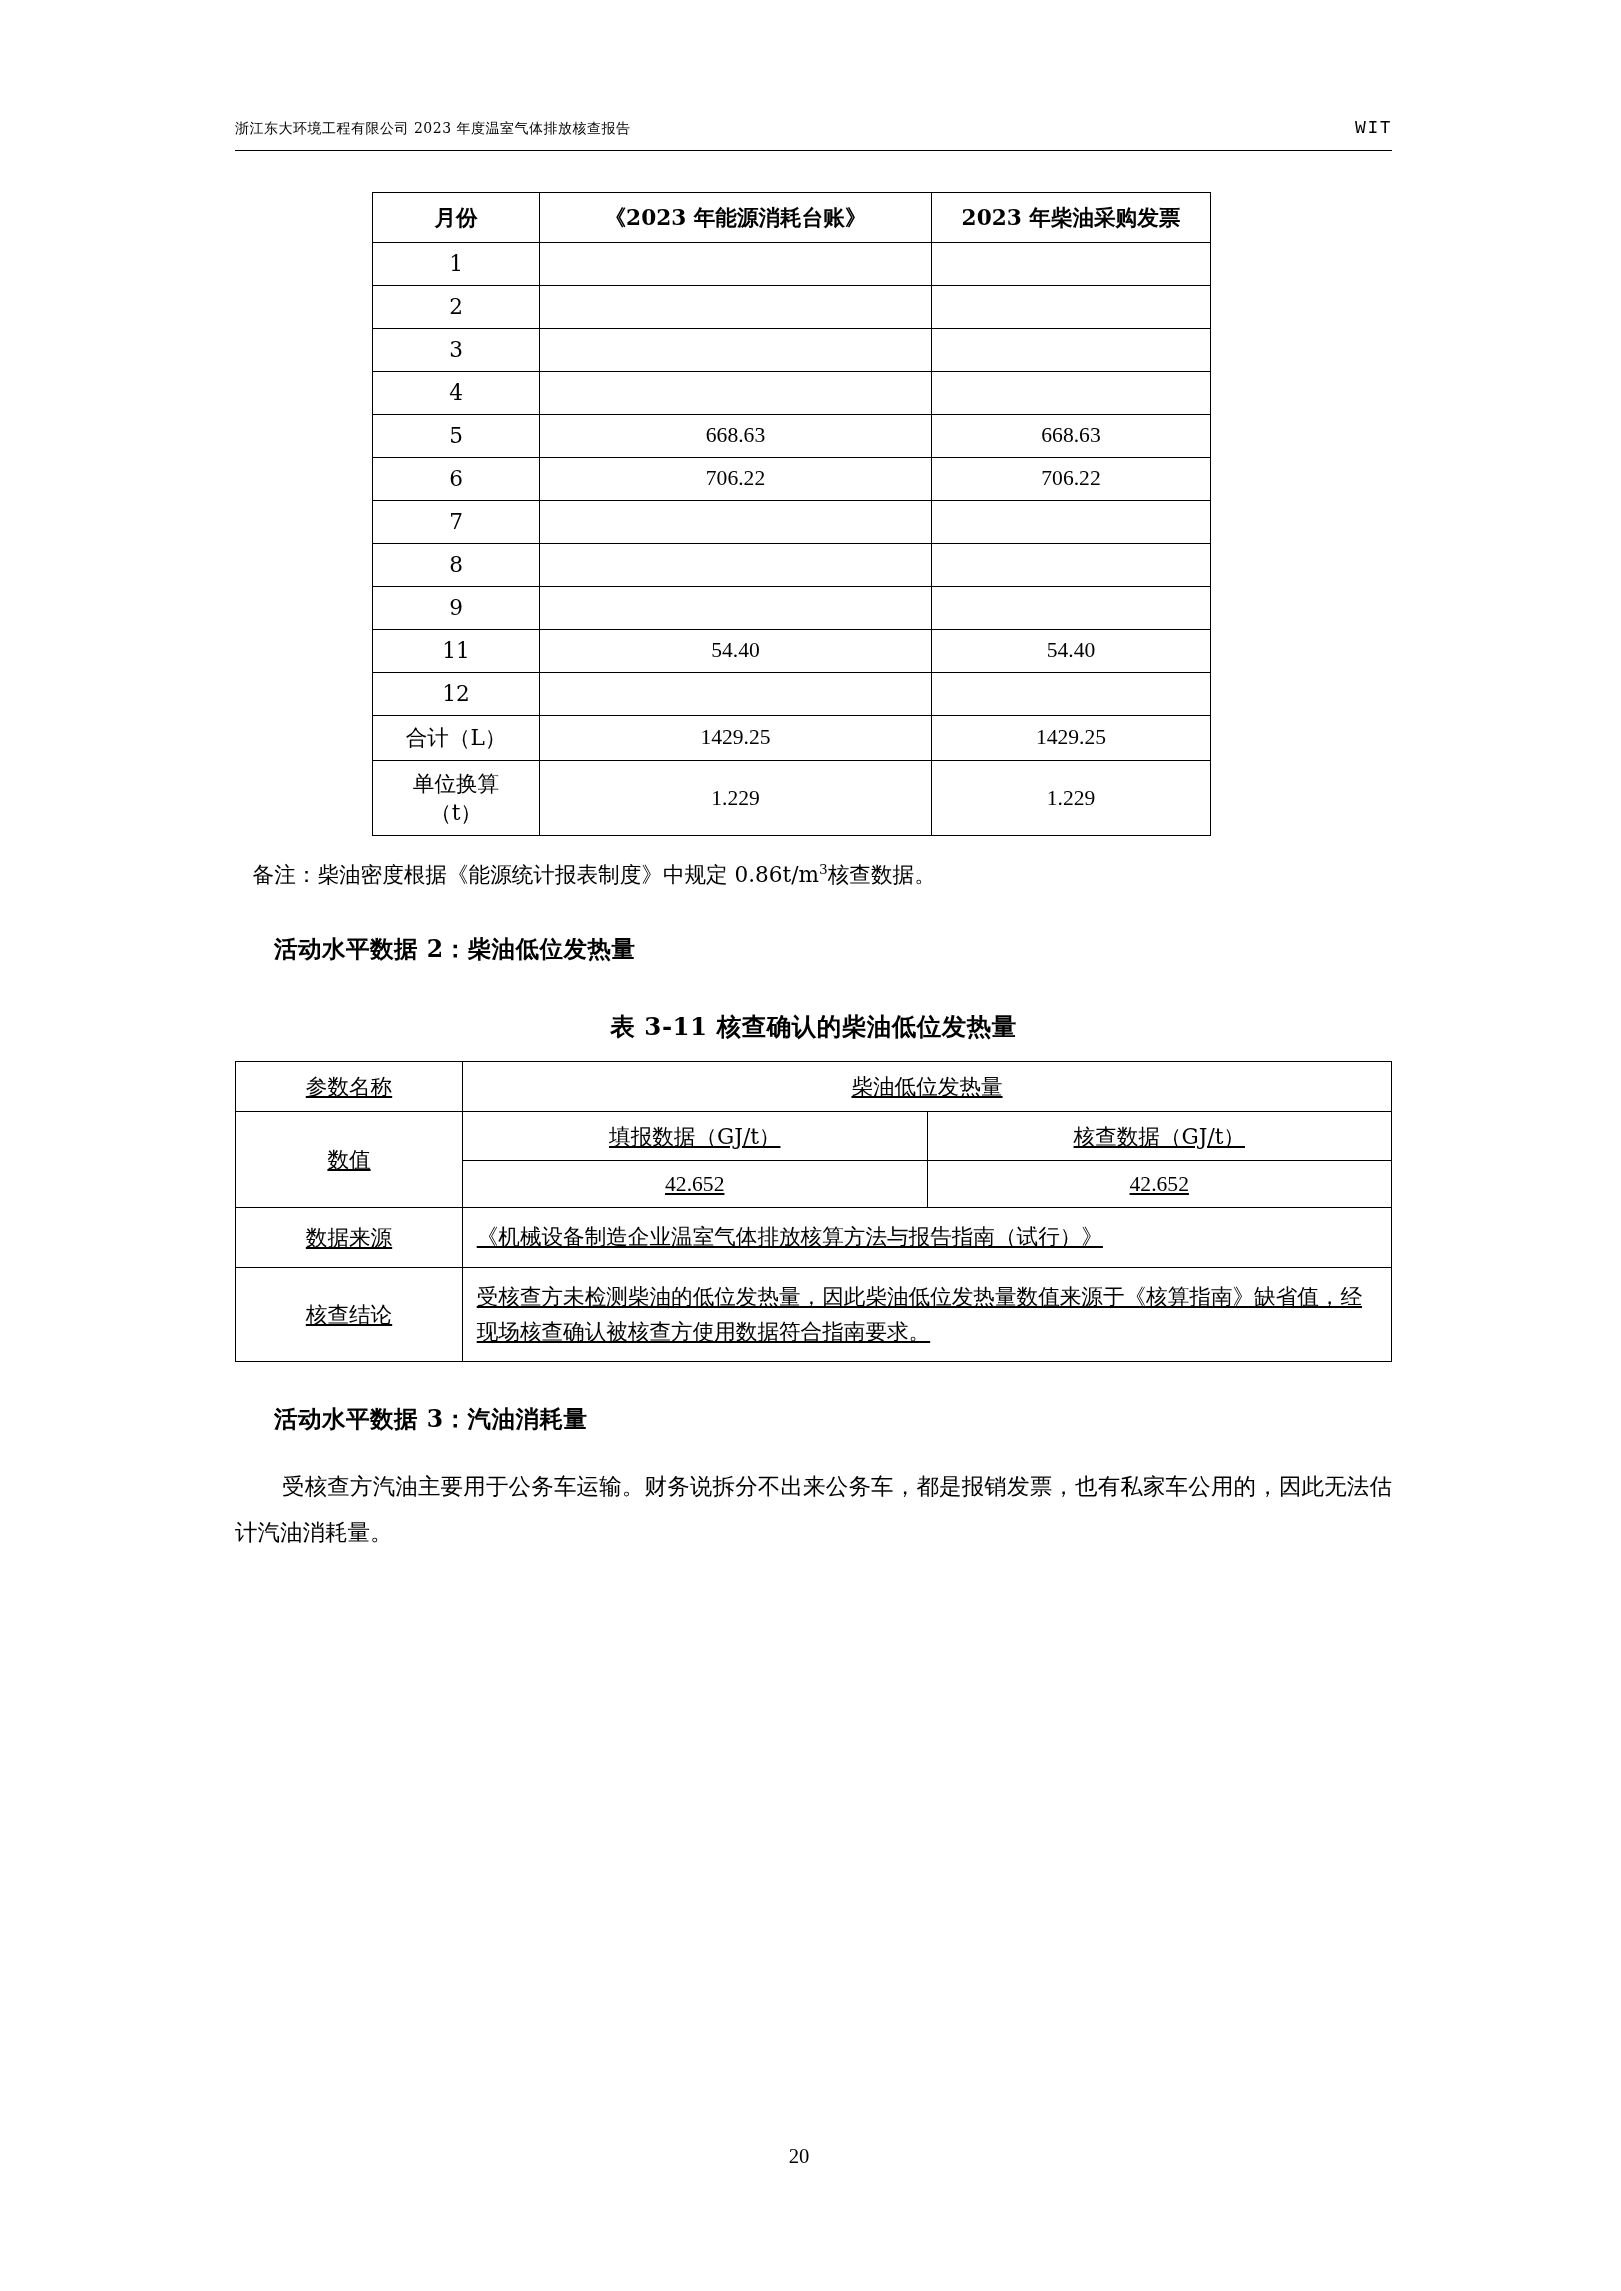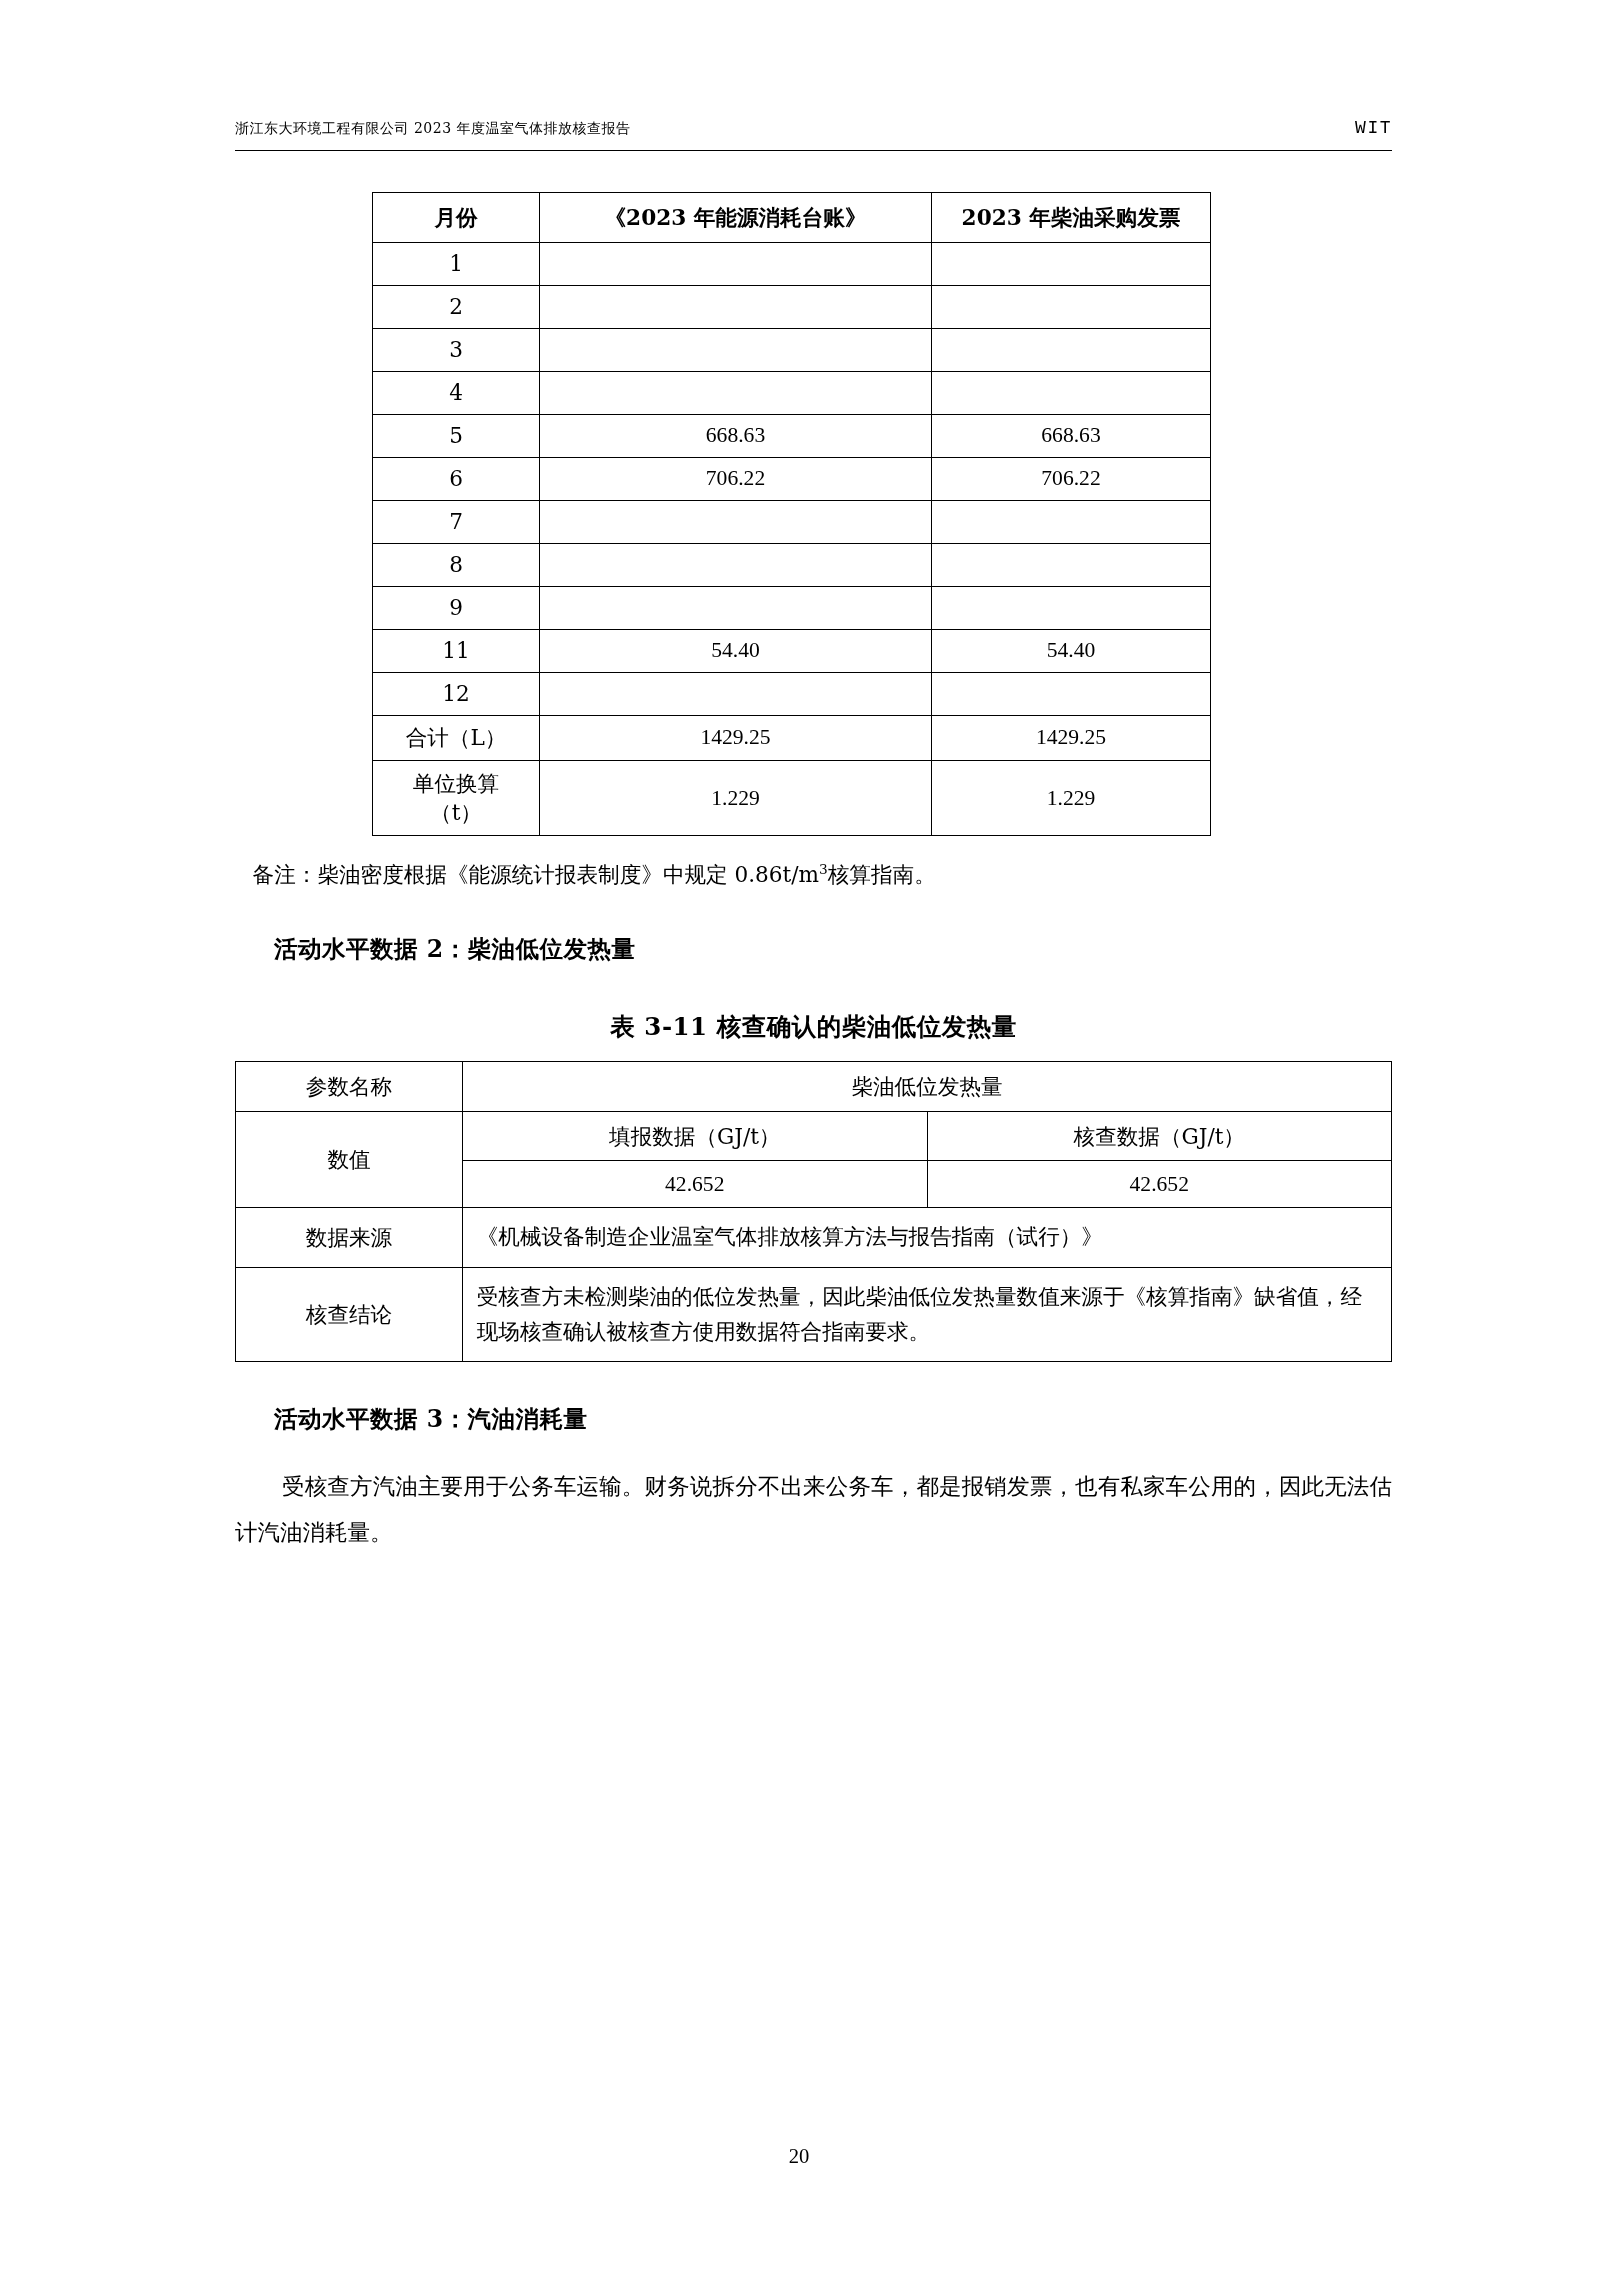--- a/index.html
+++ b/index.html
@@ -119,20 +119,21 @@
     text-align: center;
     margin: 45px 0 18px 0;
     letter-spacing: 0.5px;
   }
 
   
   .tbl-ncv {
     width: 1157px;
     table-layout: fixed;
     margin: 0;
+    text-decoration: underline;
   }
   .tbl-ncv td {
     border: 1.4px solid #000;
     padding: 9.8px 11.8px;
     font-size: 21.6px;
     vertical-align: middle;
     height: 47px;
     box-sizing: border-box;
   }
   .tbl-ncv .lbl {
@@ -256,21 +257,21 @@
           <td class="num">1429.25</td>
         </tr>
         <tr>
           <td class="cell-tall">单位换算<br>（t）</td>
           <td class="num">1.229</td>
           <td class="num">1.229</td>
         </tr>
       </tbody>
     </table>
 
-    <div class="note"><span>备注：柴油密度根据《能源统计报表制度》中规定 0.86t/m</span><sup>3</sup><span>核算指南。</span></div>
+    <div class="note"><span>备注：柴油密度根据《能源统计报表制度》中规定 0.86t/m</span><sup>3</sup><span>核查数据。</span></div>
 
     <h3 class="sec">活动水平数据 2：柴油低位发热量</h3>
 
     <h4 class="tbl-caption">表 3-11 核查确认的柴油低位发热量</h4>
 
     <table class="tbl-ncv">
       <tbody>
         <tr>
           <td class="lbl">参数名称</td>
           <td class="ctr" colspan="2">柴油低位发热量</td>

